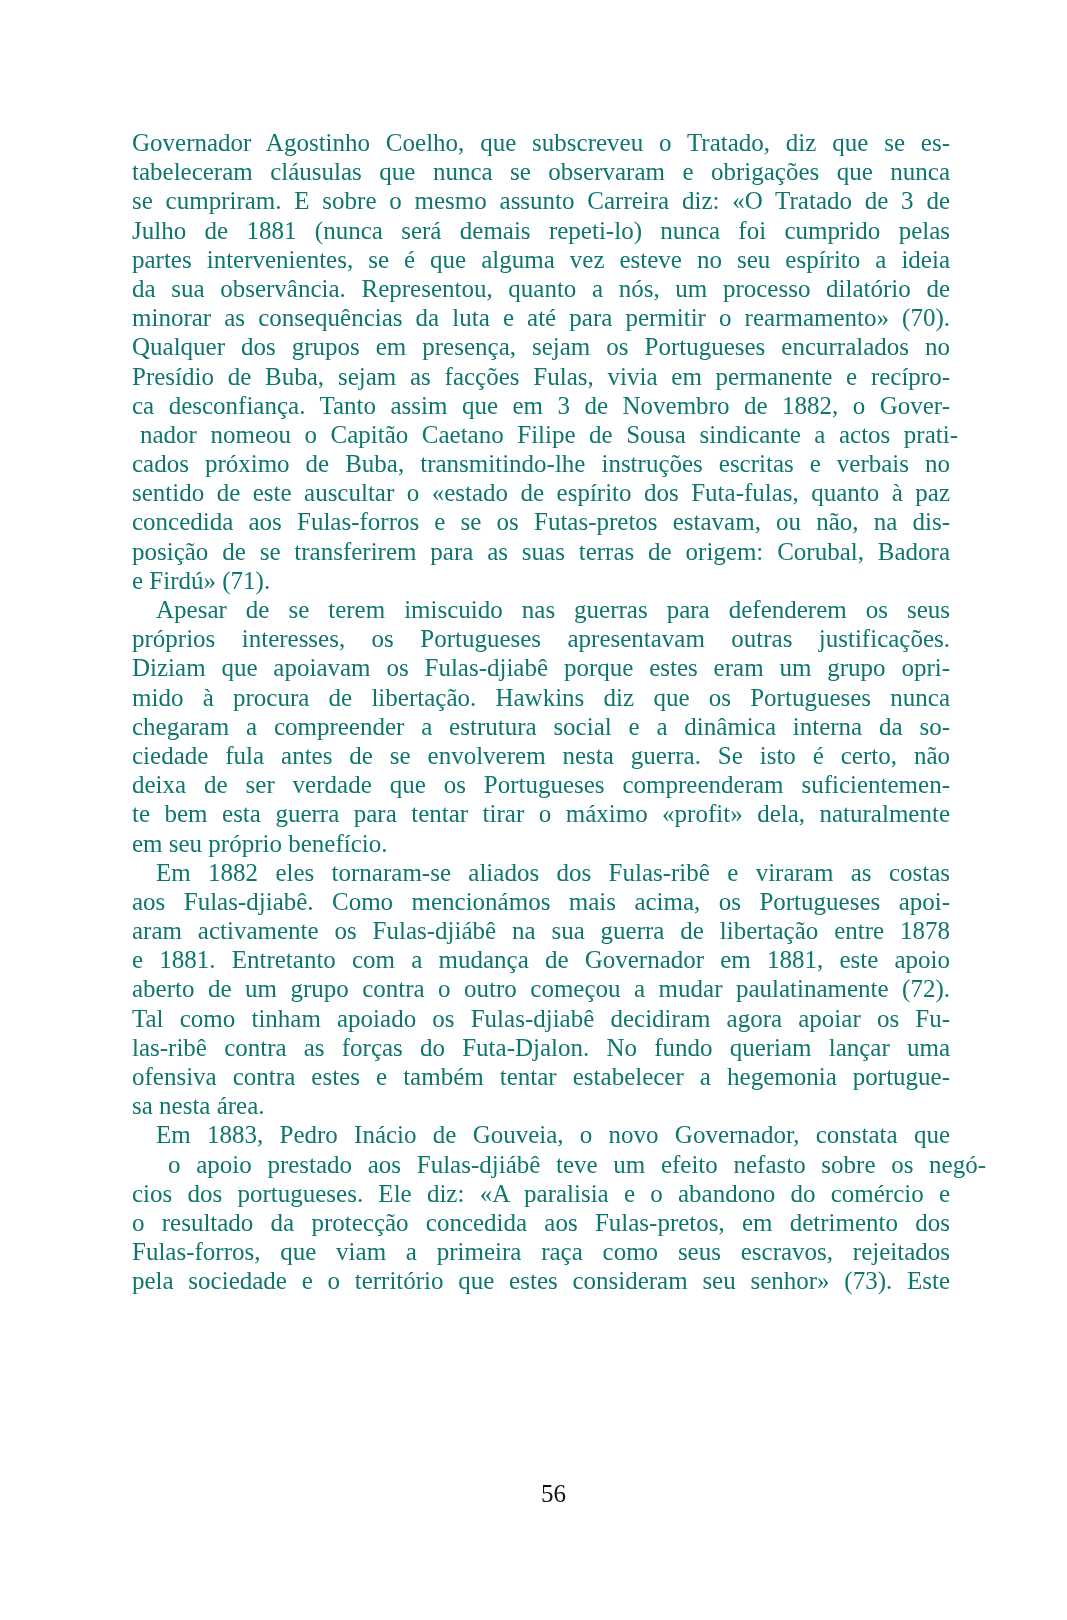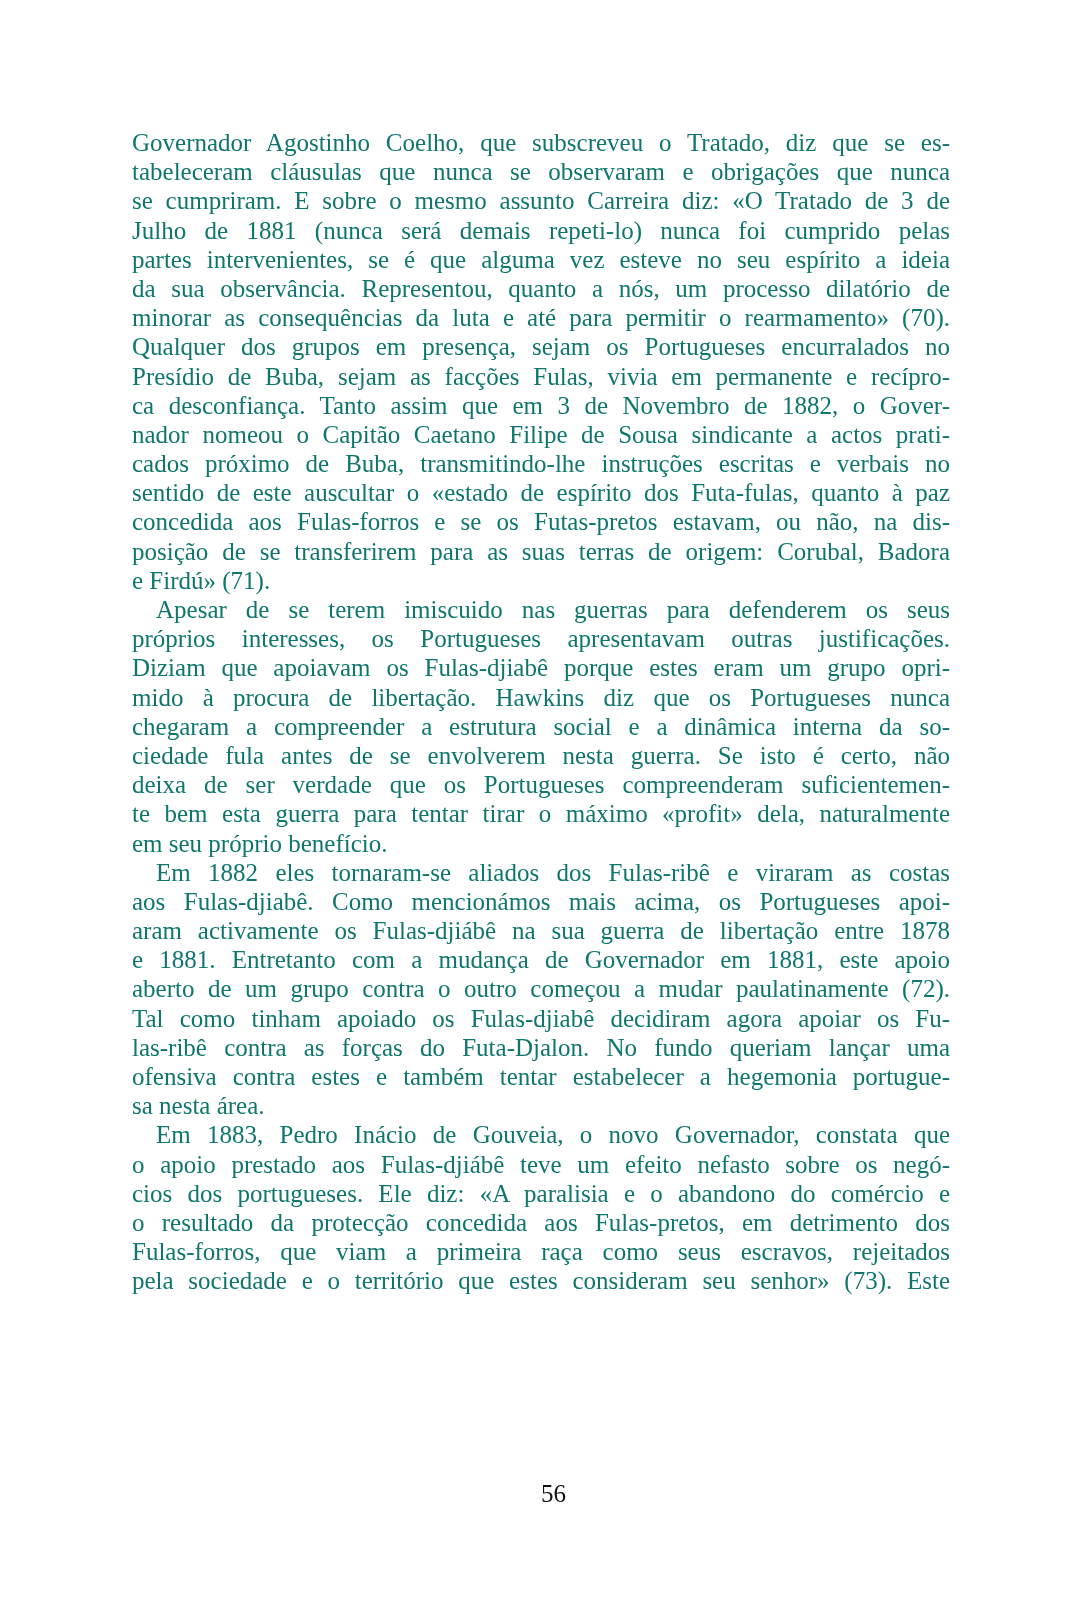--- a/index.html
+++ b/index.html
@@ -49,21 +49,21 @@
       <span class="line" style="word-spacing: 9.589px; text-align: left; text-align-last: left;">Governador Agostinho Coelho, que subscreveu o Tratado, diz que se es-</span>
       <span class="line" style="word-spacing: 11.219px; text-align: left; text-align-last: left;">tabeleceram cláusulas que nunca se observaram e obrigações que nunca</span>
       <span class="line" style="word-spacing: 6.525px; text-align: center; text-align-last: left;">se cumpriram. E sobre o mesmo assunto Carreira diz: «O Tratado de 3 de</span>
       <span class="line" style="word-spacing: 12.1px; text-align: left; text-align-last: left;">Julho de 1881 (nunca será demais repeti-lo) nunca foi cumprido pelas</span>
       <span class="line" style="word-spacing: 8.757px; text-align: left; text-align-last: left;">partes intervenientes, se é que alguma vez esteve no seu espírito a ideia</span>
       <span class="line" style="word-spacing: 9.389px; text-align: left; text-align-last: left;">da sua observância. Representou, quanto a nós, um processo dilatório de</span>
       <span class="line" style="word-spacing: 6.841px; text-align: left; text-align-last: left;">minorar as consequências da luta e até para permitir o rearmamento» (70).</span>
       <span class="line" style="word-spacing: 9.738px; text-align: left; text-align-last: left;">Qualquer dos grupos em presença, sejam os Portugueses encurralados no</span>
       <span class="line" style="word-spacing: 7.531px; text-align: left; text-align-last: left;">Presídio de Buba, sejam as facções Fulas, vivia em permanente e recípro-</span>
       <span class="line" style="word-spacing: 8.225px; text-align: left; text-align-last: left;">ca desconfiança. Tanto assim que em 3 de Novembro de 1882, o Gover-</span>
-      <span class="line" style="word-spacing: 7.271px; text-align: center; text-align-last: left;">nador nomeou o Capitão Caetano Filipe de Sousa sindicante a actos prati-</span>
+      <span class="line" style="word-spacing: 7.271px; text-align: center; text-align-last: left; margin-left: 8px;">nador nomeou o Capitão Caetano Filipe de Sousa sindicante a actos prati-</span>
       <span class="line" style="word-spacing: 9.736px; text-align: center; text-align-last: left;">cados próximo de Buba, transmitindo-lhe instruções escritas e verbais no</span>
       <span class="line" style="word-spacing: 6.204px; text-align: left; text-align-last: left;">sentido de este auscultar o «estado de espírito dos Futa-fulas, quanto à paz</span>
       <span class="line" style="word-spacing: 8.912px; text-align: left; text-align-last: left;">concedida aos Fulas-forros e se os Futas-pretos estavam, ou não, na dis-</span>
       <span class="line" style="word-spacing: 7.595px; text-align: left; text-align-last: left;">posição de se transferirem para as suas terras de origem: Corubal, Badora</span>
       <span class="line last">e Firdú» (71).</span>
     </div>
 
     <div>
       <span class="line indent" style="word-spacing: 12.758px; text-align: left; text-align-last: left;">Apesar de se terem imiscuido nas guerras para defenderem os seus</span>
       <span class="line" style="word-spacing: 20.159px; text-align: left; text-align-last: left;">próprios interesses, os Portugueses apresentavam outras justificações.</span>
@@ -83,21 +83,21 @@
       <span class="line" style="word-spacing: 9.928px; text-align: left; text-align-last: left;">e 1881. Entretanto com a mudança de Governador em 1881, este apoio</span>
       <span class="line" style="word-spacing: 7.216px; text-align: left; text-align-last: left;">aberto de um grupo contra o outro começou a mudar paulatinamente (72).</span>
       <span class="line" style="word-spacing: 9.911px; text-align: left; text-align-last: left;">Tal como tinham apoiado os Fulas-djiabê decidiram agora apoiar os Fu-</span>
       <span class="line" style="word-spacing: 10.922px; text-align: left; text-align-last: left;">las-ribê contra as forças do Futa-Djalon. No fundo queriam lançar uma</span>
       <span class="line" style="word-spacing: 9.83px; text-align: right; text-align-last: left; font-family: Liberation Serif, serif;">ofensiva contra estes e também tentar estabelecer a hegemonia portugue-</span>
       <span class="line last">sa nesta área.</span>
     </div>
 
     <div>
       <span class="line indent" style="word-spacing: 10.005px; text-align: left; text-align-last: left;">Em 1883, Pedro Inácio de Gouveia, o novo Governador, constata que</span>
-      <span class="line" style="word-spacing: 9.419px; text-align: left; text-align-last: left;">o apoio prestado aos Fulas-djiábê teve um efeito nefasto sobre os negó-</span>
+      <span class="line" style="word-spacing: 9.419px; text-align: left; text-align-last: left; margin-left: 36px;">o apoio prestado aos Fulas-djiábê teve um efeito nefasto sobre os negó-</span>
       <span class="line" style="word-spacing: 8.982px; text-align: left; text-align-last: left;">cios dos portugueses. Ele diz: «A paralisia e o abandono do comércio e</span>
       <span class="line" style="word-spacing: 10.976px; text-align: left; text-align-last: left;">o resultado da protecção concedida aos Fulas-pretos, em detrimento dos</span>
       <span class="line" style="word-spacing: 13.524px; text-align: left; text-align-last: left;">Fulas-forros, que viam a primeira raça como seus escravos, rejeitados</span>
       <span class="line" style="word-spacing: 8.477px; text-align: left; text-align-last: left;">pela sociedade e o território que estes consideram seu senhor» (73). Este</span>
     </div>
 
   </div>
 
   <div class="page-number">56</div>
 </div>

